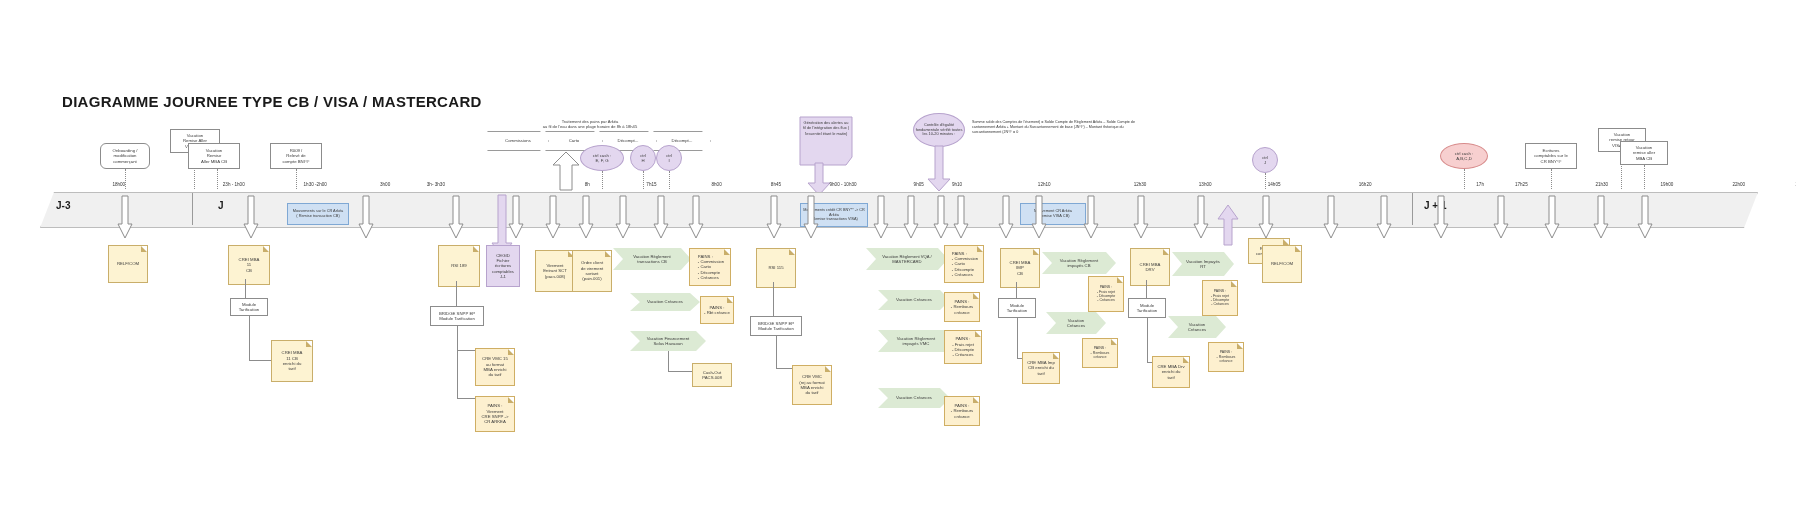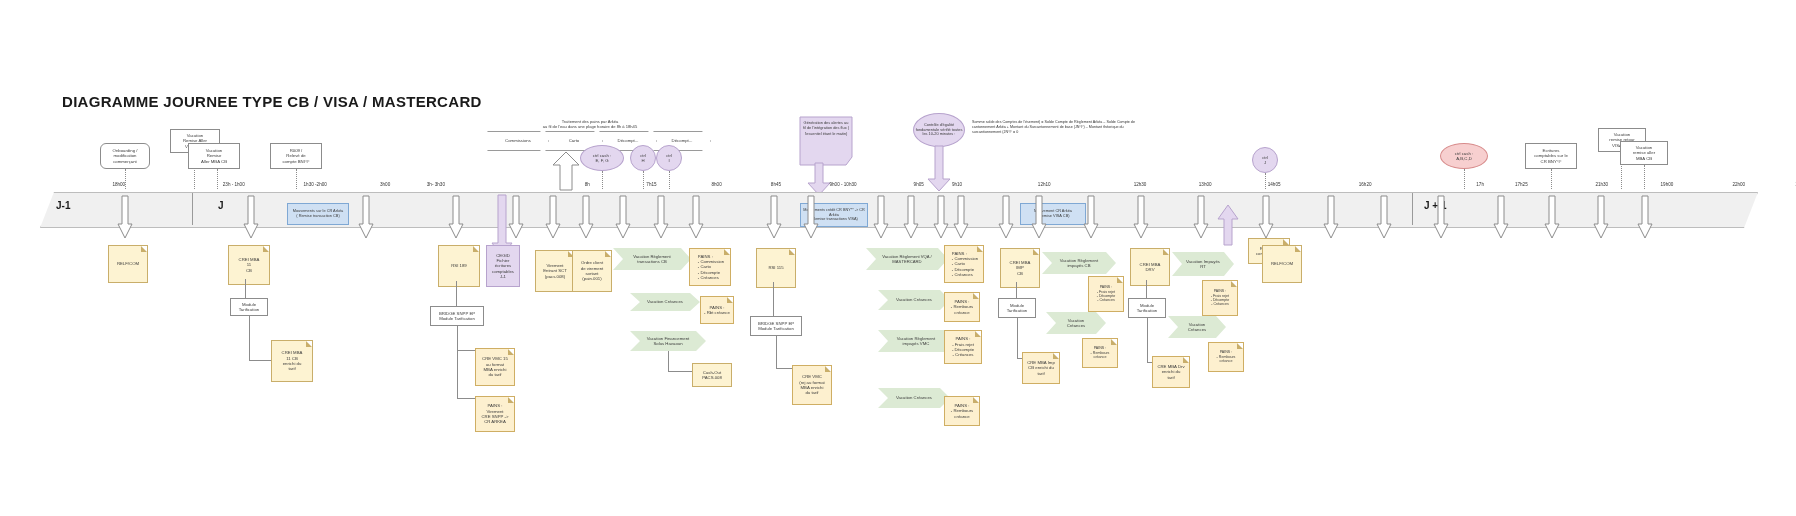--- a/index.html
+++ b/index.html
@@ -187,21 +187,21 @@
       <div class="tick" style="left: 1521.3px; top: 182px; transform: translateX(-50%);">17h25</div>
       <div class="tick" style="left: 1601.78px; top: 182px; transform: translateX(-50%);">21h30</div>
       <div class="tick" style="left: 1666.92px; top: 182px; transform: translateX(-50%);">19h00</div>
       <div class="tick" style="left: 1738.77px; top: 182px; transform: translateX(-50%);">22h00</div>
       <div class="tick" style="left: 1805.83px; top: 182px; transform: translateX(-50%);">23h -1h00</div>
     </div>
 
   <div class="band"></div>
   <div class="band-div" style="left:192px;top:193px;height:32px;"></div>
   <div class="band-div" style="left:1412px;top:193px;height:32px;"></div>
-  <div class="band-lbl" style="left:56px;top:200px;">J-1</div>
+  <div class="band-lbl" style="left:56px;top:200px;">J-3</div>
   <div class="band-lbl" style="left:218px;top:200px;">J</div>
   <div class="band-lbl" style="left:1424px;top:200px;">J + 1</div>
 
   <div class="abs bbox" style="left:287px;top:203px;width:62px;height:22px;">
     <span class="t" style="white-space:pre-line;font-size:3.9px;">Mouvements sur le CR Arkéa
 ( Remise transaction CB)</span>
   </div>
   <div class="abs bbox" style="left:800px;top:203px;width:68px;height:24px;">
     <span class="t" style="white-space:pre-line;font-size:3.8px;">Mouvements crédit CR BNY** -&gt; CR Arkéa
 ( Remise transactions VISA)</span>

